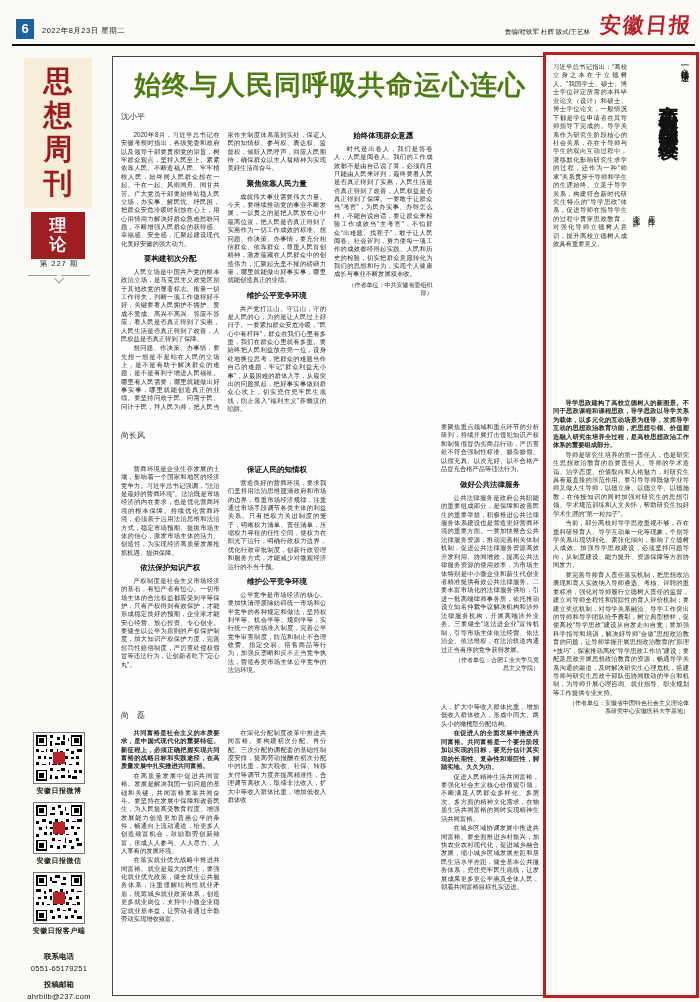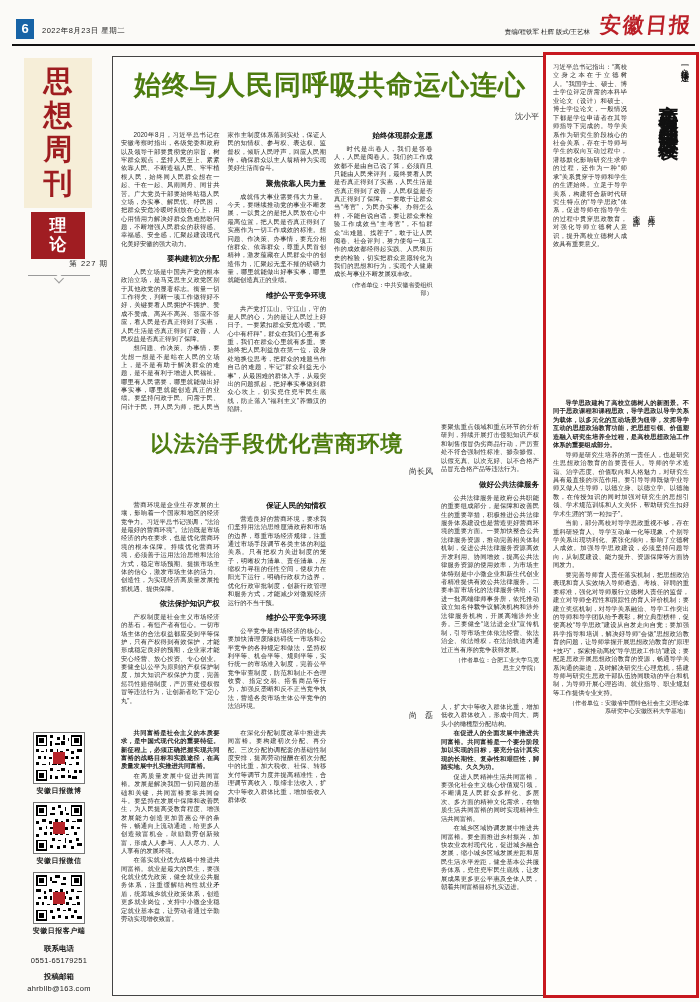--- a/index.html
+++ b/index.html
@@ -14,43 +14,43 @@
   .masthead{position:absolute;right:8px;top:11px;font-size:21px;font-weight:800;color:#bb1f27;
     font-family:"DejaVu Serif",serif;transform:skewX(-6deg);letter-spacing:2px}
   .hdr-rule{position:absolute;left:12px;right:5px;top:44px;height:2px;background:#111}
 
   
   .sidebar{position:absolute;left:10px;top:56px;width:98px;height:940px}
   .banner{position:absolute;left:14px;top:2px;width:68px;background:#f6eed8;padding:6px 0 8px;text-align:center}
   .banner p{font-size:29px;line-height:34px;font-weight:800;color:#9e1c1f;font-family:"DejaVu Serif",serif}
   .section-box{position:absolute;left:21px;top:156px;width:54px;background:#a01d22;text-align:center;padding:4px 0 5px}
   .section-box p{color:#fff;font-size:17px;line-height:19px;font-weight:800;font-family:"DejaVu Serif",serif}
-  .issue{position:absolute;left:0;top:203px;width:98px;text-align:right;font-size:7.5px;letter-spacing:1px;color:#222}
+  .issue{position:absolute;left:0;top:203px;width:98px;text-align:center;font-size:7.5px;letter-spacing:1px;color:#222}
   .chev{position:absolute;left:18px;top:219px;width:62px;border-top:1px solid #9a9a9a}
   .chev::after{content:"";position:absolute;left:50%;top:-1px;width:6px;height:6px;background:#fbfaf7;
     border-right:1px solid #9a9a9a;border-bottom:1px solid #9a9a9a;transform:translateX(-50%) rotate(45deg)}
   .qr-wrap{position:absolute;left:0;top:676px;width:98px;text-align:center}
   .qr-item{margin-bottom:6px}
   .qr-box{width:52px;height:52px;margin:0 auto 2px;border:1px solid #777;background:#fff;position:relative}
   .qr-box svg{position:absolute;inset:2px;width:46px;height:46px}
   .qr-cap{font-size:7px;font-weight:bold;letter-spacing:.5px}
-  .contact{margin-top:8px}
+  .contact{margin-top:16px}
   .contact .lbl{font-size:7.5px;font-weight:bold;margin-top:7px}
   .contact .val{font-size:7.5px;margin-top:2px;letter-spacing:.3px}
 
   
   .main-box{position:absolute;left:112px;top:56px;width:585px;height:940px;border:1px solid #444;background:#fdfdfb}
 
   .article{position:absolute}
   .a-title{text-align:center;font-weight:800;letter-spacing:1px;color:#4d7c0f}
-  .a-author{text-align:right;font-size:8px;color:#333;font-family:Liberation Serif, serif}
+  .a-author{text-align:left;font-size:8px;color:#333;font-family:Liberation Serif, serif}
   .cols{font-size:6.3px;line-height:1.33;text-align:justify;color:#2a2a2a;overflow:hidden;column-gap:8px;column-fill:auto}
   .cols p,.colone p{text-indent:2em;margin-bottom:1px}
   .cols p.cont,.colone p.cont{text-indent:0}
-  .cols h4,.colone h4{text-align:right;font-size:7.5px;font-weight:800;margin:6px 0 4px;color:#111}
+  .cols h4,.colone h4{text-align:center;font-size:7.5px;font-weight:800;margin:6px 0 4px;color:#111}
   .cols p.pb,.colone p.pb{font-weight:bold;font-family:"DejaVu Serif",serif}
   .cols p.attr,.colone p.attr{text-align:right;font-size:6px;margin-top:2px;font-family:"DejaVu Serif",serif}
   .colone{font-size:6.3px;line-height:1.34;text-align:justify;color:#2a2a2a;overflow:hidden}
 
   
   .a1{left:8px;top:6px;width:418px;height:358px}
   .a1 .a-title{font-size:27px;margin-top:4px}
   .a1 .a-author{margin:8px 0 9px}
   .a1 .cols{column-count:4;height:288px}
 
@@ -139,21 +139,21 @@
           <rect x="11" y="11" width="7" height="7" fill="#b8242a"></rect>
         </svg>
       </div>
       <div class="qr-cap">安徽日报客户端</div>
     </div>
 
     <div class="contact">
       <div class="lbl">联系电话</div>
       <div class="val">0551-65179251</div>
       <div class="lbl">投稿邮箱</div>
-      <div class="val">ahrbllb@163.com</div>
+      <div class="val">ahrbllb@237.com</div>
     </div>
   </div>
 </div>
 
 <div class="main-box">
 
   <div class="article a1">
     <div class="a-title">始终与人民同呼吸共命运心连心</div>
     <div class="a-author">沈小平</div>
     <div class="cols">
@@ -166,21 +166,20 @@
         <h4>维护公平竞争环境</h4>
         <p>共产党打江山、守江山，守的是人民的心，为的是让人民过上好日子。一要紧扣群众安危冷暖，“民心中有杆秤”，群众在我们心里有多重，我们在群众心里就有多重。要始终把人民利益放在第一位，设身处地换位思考，把群众的难题当作自己的难题，牢记“群众利益无小事”，从最困难的群体入手，从最突出的问题抓起，把好事实事做到群众心坎上，切实兜住兜牢民生底线，防止落入“福利主义”养懒汉的陷阱。</p>
         <h4>始终体现群众意愿</h4>
         <p>时代是出卷人，我们是答卷人，人民是阅卷人。我们的工作成效都不是由自己说了算，必须而且只能由人民来评判，最终要看人民是否真正得到了实惠，人民生活是否真正得到了改善，人民权益是否真正得到了保障。一要敢于让群众当“考官”，为民办实事、办得怎么样，不能自说自话，要让群众来检验工作成效当“主考官”，不怕群众“出难题、找茬子”，敢于让人民阅卷、社会评判，努力使每一项工作的成效都经得起实践、人民和历史的检验，切实把群众意愿转化为我们的思想和行为，实现个人健康成长与事业不断发展双丰收。</p>
         <p class="attr">（作者单位：中共安徽省委组织部）</p>
       </div>
   </div>
 
   <div class="article a2 split">
     <div class="left">
-      <div class="a-title">以法治手段优化营商环境</div>
       <div class="a-author">尚长风</div>
       <div class="cols">
           <p>营商环境是企业生存发展的土壤，影响着一个国家和地区的经济竞争力。习近平总书记强调，“法治是最好的营商环境”。法治既是市场经济的内在要求，也是优化营商环境的根本保障。持续优化营商环境，必须善于运用法治思维和法治方式，稳定市场预期、提振市场主体的信心，激发市场主体的活力、创造性，为实现经济高质量发展抢抓机遇、提供保障。</p>
           <h4>依法保护知识产权</h4>
           <p>产权制度是社会主义市场经济的基石，有恒产者有恒心。一切市场主体的合法权益都应受到平等保护，只有产权得到有效保护，才能形成稳定良好的预期，企业家才能安心经营、放心投资、专心创业。要健全以公平为原则的产权保护制度，加大知识产权保护力度，完善惩罚性赔偿制度，严厉查处侵权假冒等违法行为，让创新者吃下“定心丸”。</p>
           <h4>保证人民的知情权</h4>
           <p>营造良好的营商环境，要求我们坚持用法治思维厘清政府和市场的边界，尊重市场经济规律，注重通过市场手段调节各类主体的利益关系。只有把权力关进制度的笼子，明晰权力清单、责任清单，压缩权力寻租的任性空间，使权力在阳光下运行，明确行政权力边界，优化行政审批制度，创新行政管理和服务方式，才能减少对微观经济运行的不当干预。</p>
           <h4>维护公平竞争环境</h4>
           <p>公平竞争是市场经济的核心。要加快清理废除妨碍统一市场和公平竞争的各种规定和做法，坚持权利平等、机会平等、规则平等，实行统一的市场准入制度，完善公平竞争审查制度，防范和制止不合理收费、指定交易、搭售商品等行为，加强反垄断和反不正当竞争执法，营造各类市场主体公平竞争的法治环境。</p>
         </div>

